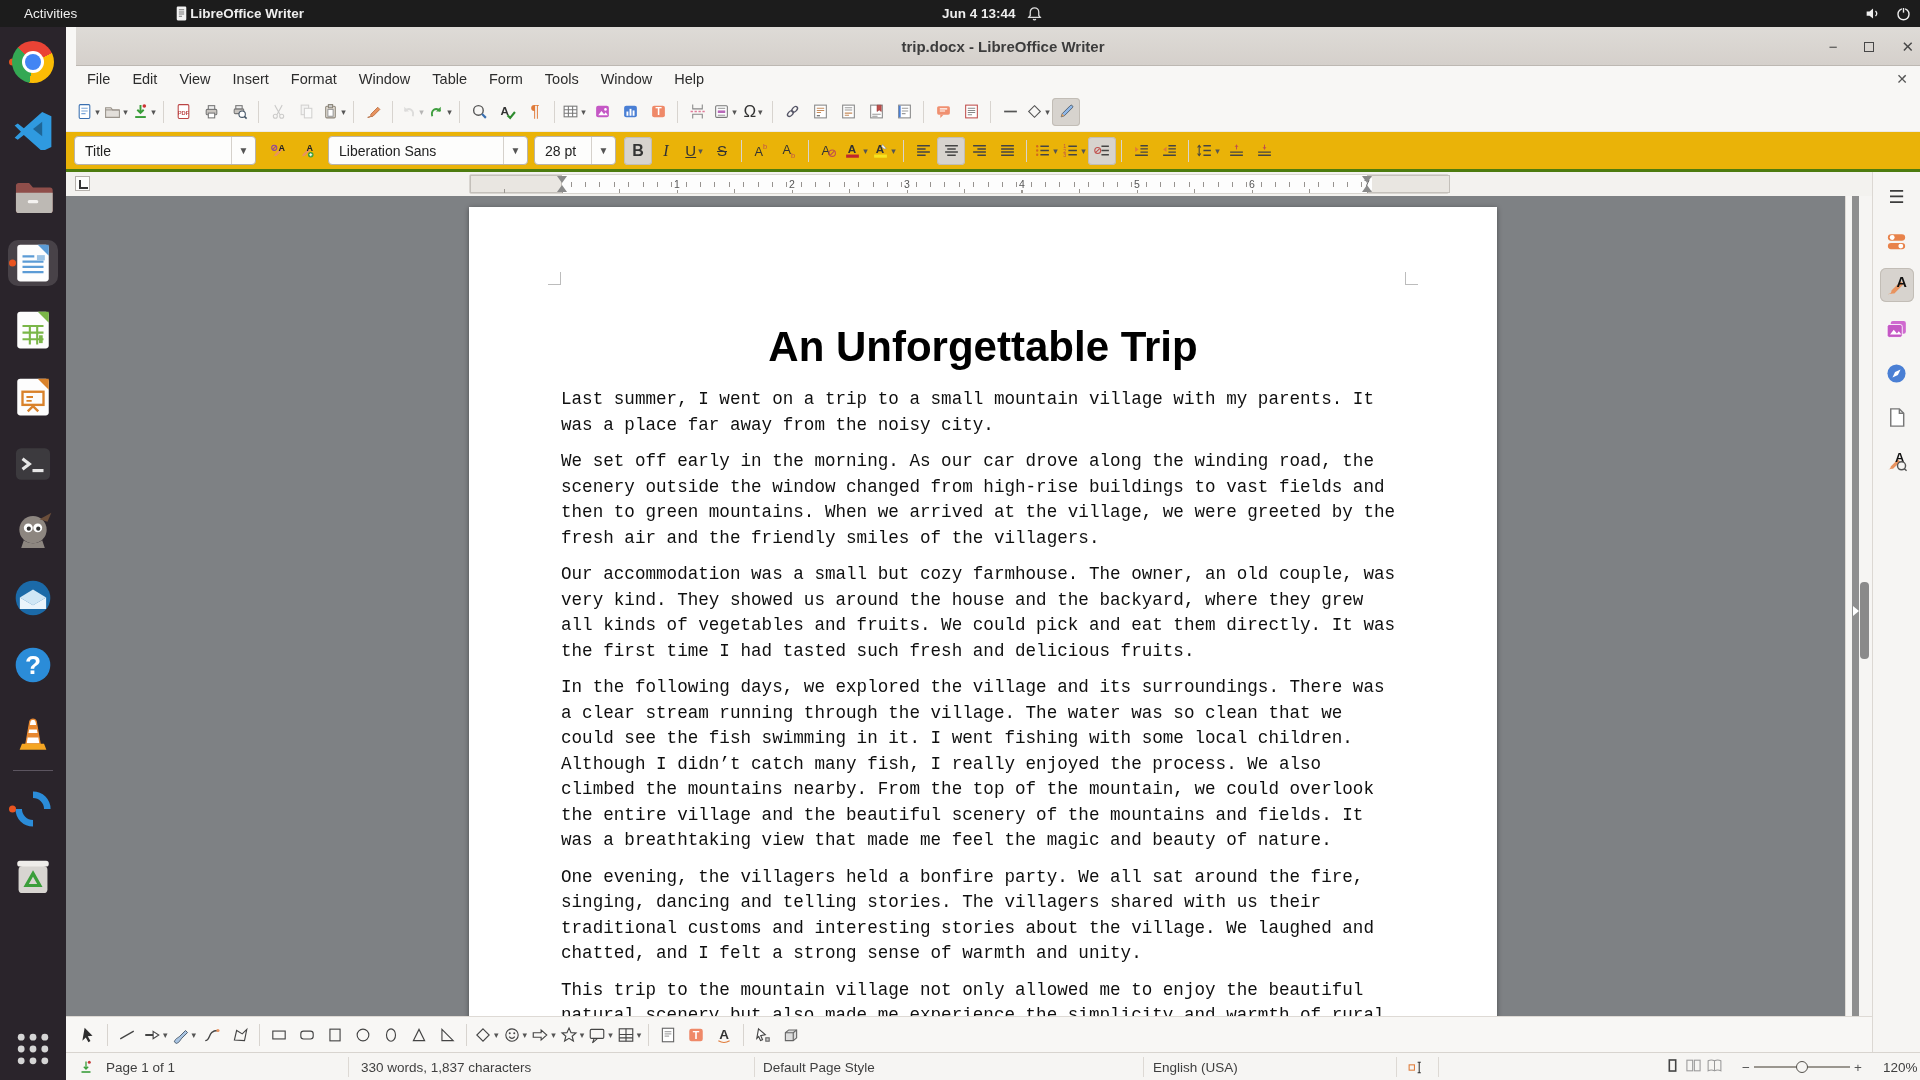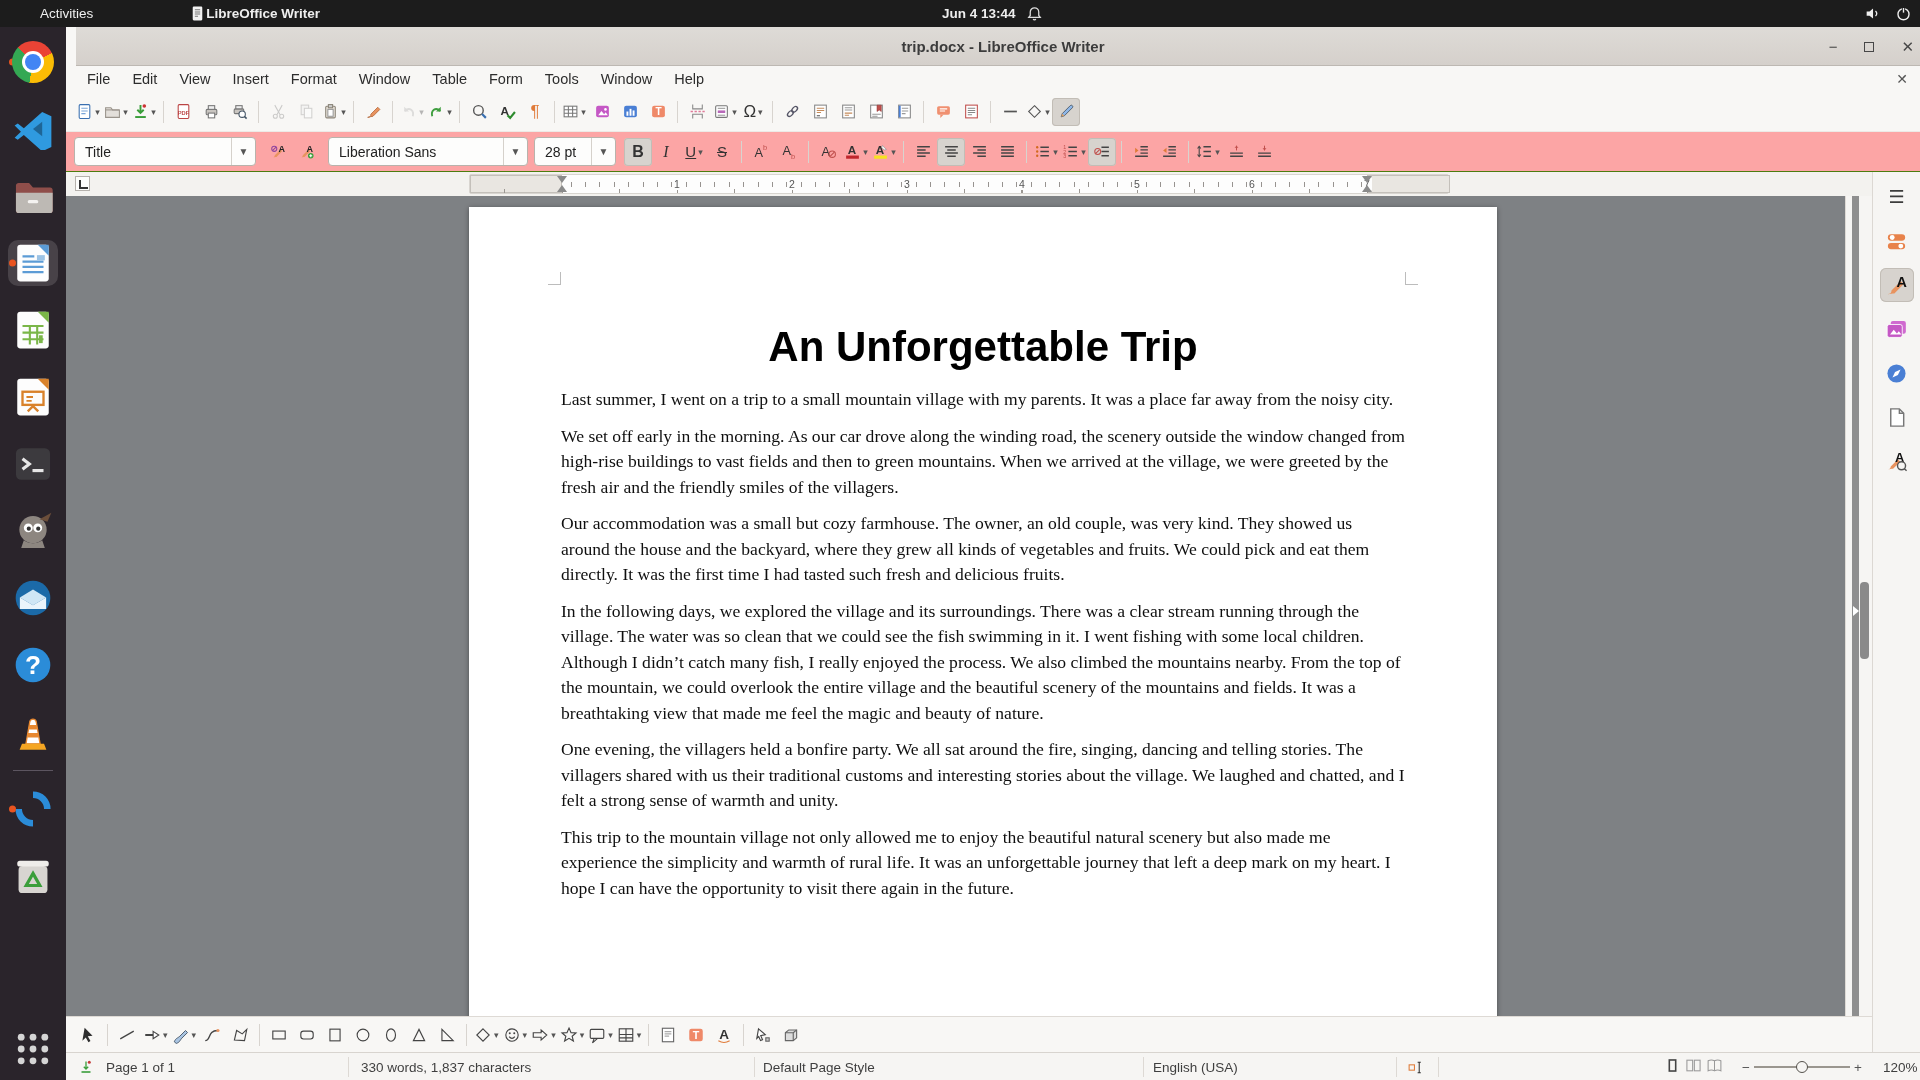--- a/index.html
+++ b/index.html
@@ -1,21 +1,21 @@
 <!DOCTYPE html>
 <html><head>
 <meta charset="utf-8">
 <style>
   html,body{margin:0;padding:0;width:1920px;height:1080px;overflow:hidden;background:#1c1c1c;
     font-family:"Liberation Sans",sans-serif;-webkit-user-select:none;user-select:none;}
   *{box-sizing:border-box;}
   
   #topbar{position:absolute;left:0;top:0;width:1920px;height:27px;background:#1c1c1c;color:#eee;
     font-size:13.5px;display:flex;align-items:center;z-index:50;}
-  #activities{margin-left:32px;padding:2px 8px;cursor:pointer;}
+  #activities{margin-left:16px;padding:2px 8px;cursor:pointer;}
   #topbar-app{display:flex;align-items:center;margin-left:88px;font-weight:bold;}
   #clock{position:absolute;left:942px;top:0;height:27px;display:flex;align-items:center;gap:10px;font-weight:bold;}
   #topbar-right{position:absolute;right:8px;top:0;height:27px;display:flex;align-items:center;gap:14px;}
   .sysico svg{width:17px;height:17px;display:block;}
   
   #dock{position:absolute;left:0;top:27px;width:66px;height:1053px;background:#2a242b;display:flex;
     flex-direction:column;align-items:center;padding:12px 0 8px;gap:21px;z-index:40;}
   .dock-item{position:relative;width:50px;height:46px;display:flex;align-items:center;justify-content:center;cursor:pointer;}
   .dock-item svg{width:42px;height:42px;display:block;}
   .dock-item.active{background:rgba(255,255,255,.14);border-radius:10px;}
@@ -35,22 +35,22 @@
   .wbtn{cursor:pointer;font-size:15px;line-height:1;}
   .wbtn .maxbox{display:inline-block;width:10px;height:10px;border:1.5px solid #474747;}
   
   #menubar{position:absolute;left:0;top:39px;width:100%;height:26px;background:#f8f7f5;display:flex;
     align-items:center;padding-left:10px;font-size:14.5px;color:#2d2d2d;}
   .menu-item{padding:3px 11px;cursor:pointer;border-radius:3px;}
   #menubar-close{position:absolute;right:12px;color:#555;font-size:14px;cursor:pointer;}
   
   #toolbar1{position:absolute;left:0;top:65px;width:100%;height:40px;background:#f8f7f5;display:flex;
     align-items:center;padding-left:8px;border-bottom:1px solid #eceae6;}
-  #toolbar2{position:absolute;left:0;top:105px;width:100%;height:40px;background:#fca5a5;display:flex;
-    align-items:center;padding-left:8px;border-bottom:1px solid #4d7c0f;}
+  #toolbar2{position:absolute;left:0;top:105px;width:100%;height:40px;background:#eab308;display:flex;
+    align-items:center;padding-left:8px;border-bottom:3px solid #4d7c0f;}
   .tbtn{position:relative;height:28px;min-width:28px;border:none;background:transparent;border-radius:4px;
     display:flex;align-items:center;justify-content:center;padding:0 2px;cursor:pointer;color:#333;}
   .tbtn .svgi{width:17px;height:17px;display:block;}
   .tbtn.on{background:#d7d3ce;box-shadow:inset 0 0 0 1px #c2bdb6;}
   .tbtn.dis{opacity:.4;}
   .tbtn .dd{font-size:9px;color:#555;margin-left:2px;}
   .tsep{width:1px;height:22px;background:#d8d4cf;margin:0 5px;flex:0 0 1px;}
   .g{font-size:15px;line-height:1;}
   .gb{font-weight:bold;font-size:16px;}
   .gi{font-style:italic;font-family:"Liberation Serif",serif;font-size:16px;}
@@ -82,21 +82,21 @@
   
   #docarea{position:absolute;left:0;top:169px;width:1779px;height:820px;background:#7e8184;overflow:hidden;}
   #page{position:absolute;left:403px;top:11px;width:1028px;height:850px;background:#fff;
     box-shadow:0 1px 5px rgba(0,0,0,.4);cursor:text;}
   .cm{position:absolute;width:13px;height:13px;border-color:#bcbcbc;border-style:solid;border-width:0;}
   #cm-tl{left:79px;top:65px;border-right-width:1px;border-bottom-width:1px;}
   #cm-tr{right:79px;top:65px;border-left-width:1px;border-bottom-width:1px;}
   #content{position:absolute;left:92px;right:92px;top:78px;}
   #doc-title{font-family:"Liberation Sans",sans-serif;font-weight:bold;font-size:42px;color:#000;
     text-align:center;margin:38px 0 16px;}
-  .para{font-family:Liberation Serif, serif;font-size:17.6px;line-height:25.5px;color:#0f0f0f;
+  .para{font-family:Liberation Mono, monospace;font-size:17.6px;line-height:25.5px;color:#0f0f0f;
     margin:0 0 11px;text-align:left;}
   
   #scrollstrip{position:absolute;left:1779px;top:169px;width:27px;height:820px;background:#f6f5f3;border-left:1px solid #dedad5;}
   #scrollrail{position:absolute;left:6px;top:0;width:7px;height:100%;background:#8f8f8f;}
   #scrollthumb{position:absolute;left:14px;top:386px;width:9px;height:77px;background:#8a8a8a;border-radius:4px;cursor:pointer;}
   #scrollarrow{position:absolute;left:7px;top:410px;width:0;height:0;border-top:5px solid transparent;
     border-bottom:5px solid transparent;border-left:6px solid #fff;}
   
   #sidebar{position:absolute;right:0;top:145px;width:48px;height:880px;background:#f6f5f3;border-left:1px solid #dcd8d3;
     display:flex;flex-direction:column;align-items:center;padding-top:8px;gap:10px;}

